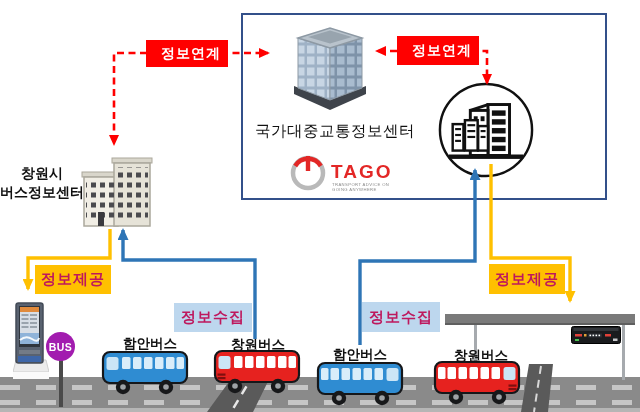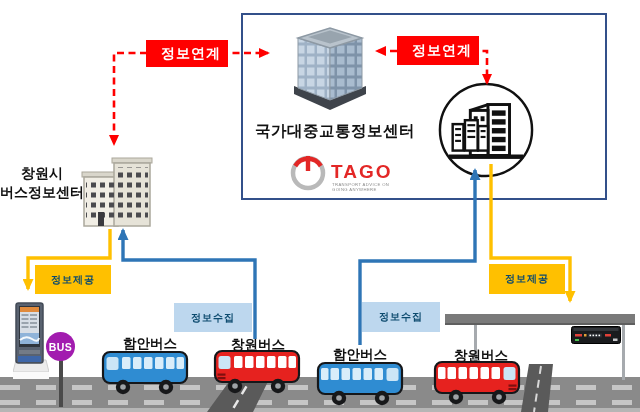--- a/index.html
+++ b/index.html
@@ -3,26 +3,26 @@
 <meta charset="utf-8">
 <style>
   html,body{margin:0;padding:0;background:#fff;}
   #stage{position:relative;width:640px;height:412px;background:#fff;overflow:hidden;
          font-family:"Liberation Sans","DejaVu Sans",sans-serif;}
   .abs{position:absolute;}
   
   #topbox{left:241px;top:13px;width:362px;height:183px;border:2.5px solid #33508A;background:#fff;}
   
   .tagbox{display:flex;align-items:center;justify-content:center;
-          font-weight:bold;font-size:10px;color:#0c4a6e;letter-spacing:1px;}
+          font-weight:bold;font-size:15px;color:#be185d;letter-spacing:1px;}
   .tag-red{background:#FF0000;color:#fff;font-size:14px;padding-left:8px;}
   .tag-yellow{background:#FFC000;}
   .tag-blue{background:#BDD7EE;margin-top:38px;}
   
-  .natl-label{font-weight:bold;font-size:15.5px;color:#111;text-align:center;letter-spacing:0.5px;}
+  .natl-label{font-weight:normal;font-size:15.5px;color:#111;text-align:center;letter-spacing:0.5px;}
   .city-label{font-weight:bold;font-size:14px;color:#111;text-align:center;line-height:19px;}
   .bus-label{font-weight:600;font-size:13.5px;color:#111;text-align:center;white-space:nowrap;}
   
   #road{left:0;top:377px;width:640px;height:35px;background:#8A8A8A;}
   .dashrow{position:absolute;left:0;width:640px;height:5px;
            background:repeating-linear-gradient(90deg,#C6C6C6 0 20px,transparent 20px 36px);}
   #road .bottomband{position:absolute;left:0;top:31px;width:640px;height:4px;background:#B5B5B5;}
   
   #bus-sign{left:46px;top:332px;width:29px;height:29px;border-radius:50%;background:#a21caf;
             display:flex;align-items:center;justify-content:center;color:#fff;

